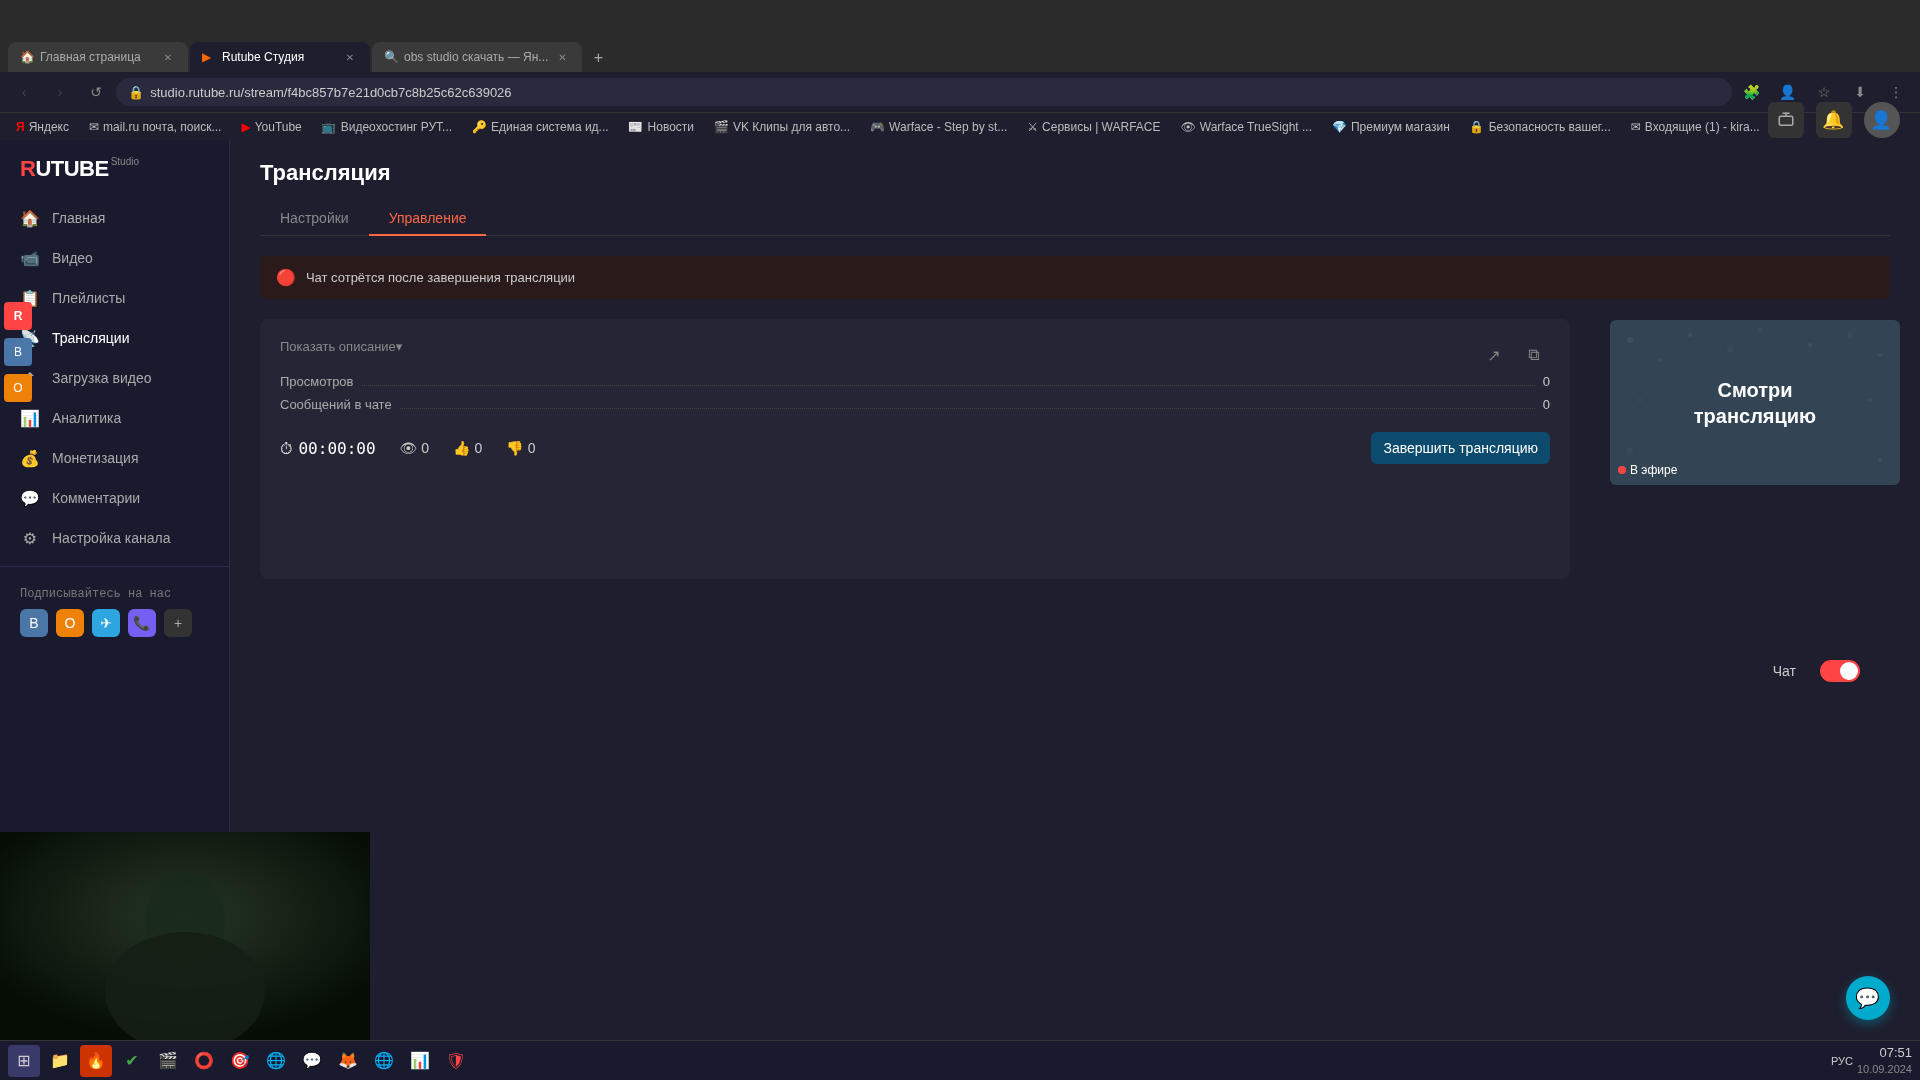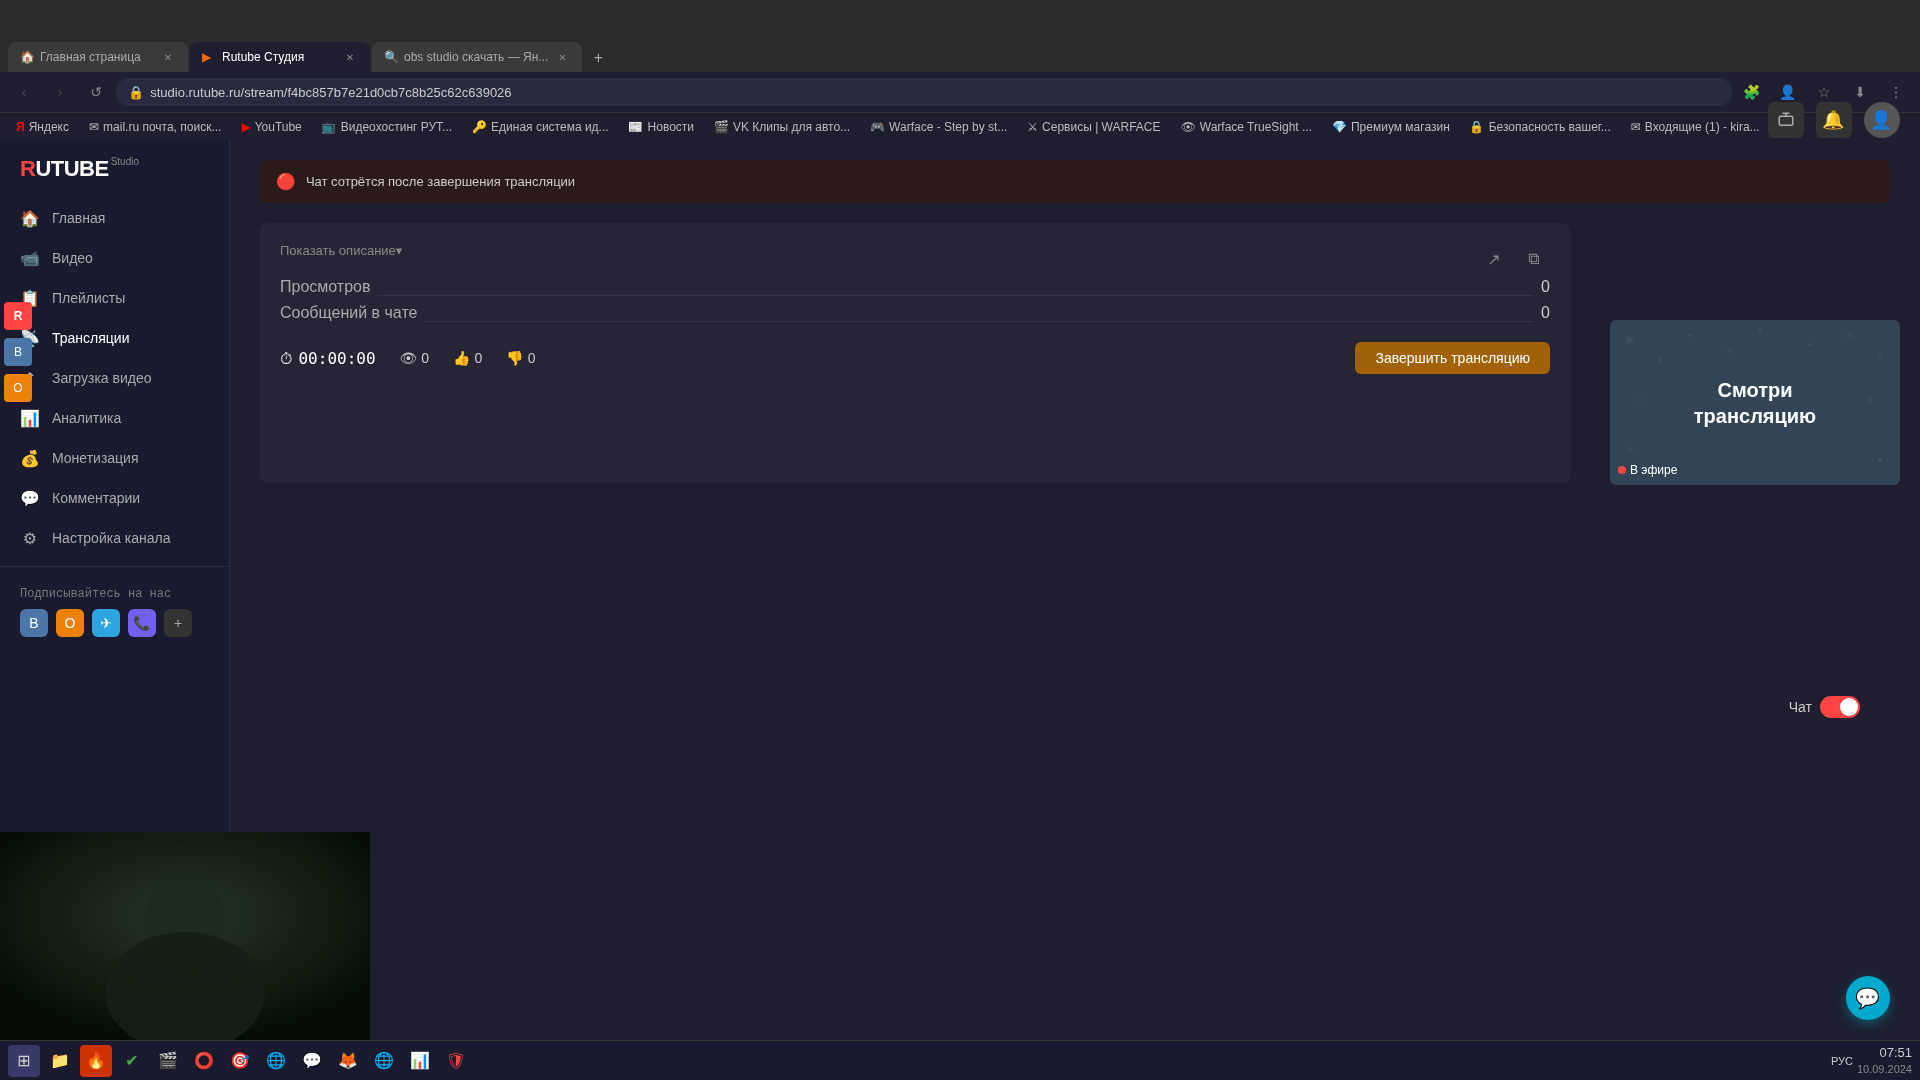--- a/index.html
+++ b/index.html
@@ -356,22 +356,22 @@
       cursor: pointer;
       font-size: 16px;
     }
 
     .stream-stats {
       margin-bottom: 20px;
     }
 
     .stat-row {
       display: flex;
-      align-items: flex-end;
-      font-size: 16px;
+      align-items: flex-start;
+      font-size: 13px;
       color: #888;
       margin-bottom: 8px;
     }
 
     .stat-label { color: #aaa; }
     .stat-dots {
       flex: 1;
       border-bottom: 1px dotted #444;
       margin: 0 8px;
       height: 12px;
@@ -396,22 +396,22 @@
     .stream-stat-pill {
       display: flex;
       align-items: center;
       gap: 4px;
       font-size: 14px;
       color: #ccc;
     }
 
     .end-btn {
       margin-left: auto;
-      padding: 8px 20px;
-      background: #a16207;
+      padding: 8px 12px;
+      background: #0c4a6e;
       color: #fff;
       border: none;
       border-radius: 6px;
       font-size: 14px;
       cursor: pointer;
     }
 
     
     .stream-preview {
       position: absolute;
@@ -474,24 +474,23 @@
       justify-content: center;
     }
 
     
     .chat-toggle {
       position: fixed;
       bottom: 200px;
       right: 40px;
       display: flex;
       align-items: center;
-      gap: 8px;
+      gap: 24px;
       font-size: 14px;
       color: #ccc;
-      margin-top: 36px;
     }
 
     .toggle-switch {
       width: 40px;
       height: 22px;
       background: #ff4444;
       border-radius: 11px;
       position: relative;
       cursor: pointer;
     }
@@ -779,20 +778,31 @@
     </div>
     <div style="width:36px;height:36px;background:#333;border-radius:6px;display:flex;align-items:center;justify-content:center;cursor:pointer;">
       <span style="font-size:18px;">🔔</span>
     </div>
     <div style="width:36px;height:36px;background:#555;border-radius:50%;display:flex;align-items:center;justify-content:center;cursor:pointer;overflow:hidden;">
       <span style="font-size:18px;">👤</span>
     </div>
   </div>
 
   <div class="content">
+    <div class="page-header">
+      <h1 class="page-title">Трансляция</h1>
+      <div class="tabs">
+        <div class="tab-btn">
+          <span>Настройки</span>
+        </div>
+        <div class="tab-btn active">
+          <span>Управление</span>
+        </div>
+      </div>
+    </div>
 
     <div class="content-body">
 
       <div class="alert-box">
         <span class="alert-icon">🔴</span>
         <span>Чат сотрётся после завершения трансляции</span>
       </div>
 
       <div class="stream-card" style="min-height:260px;margin-right:320px;">
         <div class="stream-card-top-btns">

